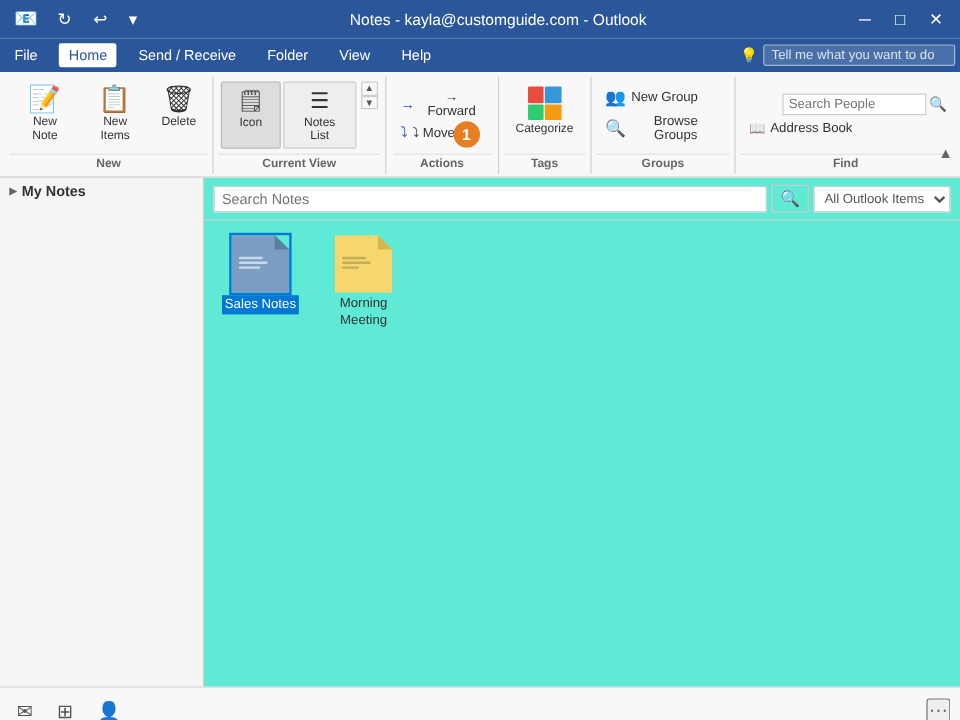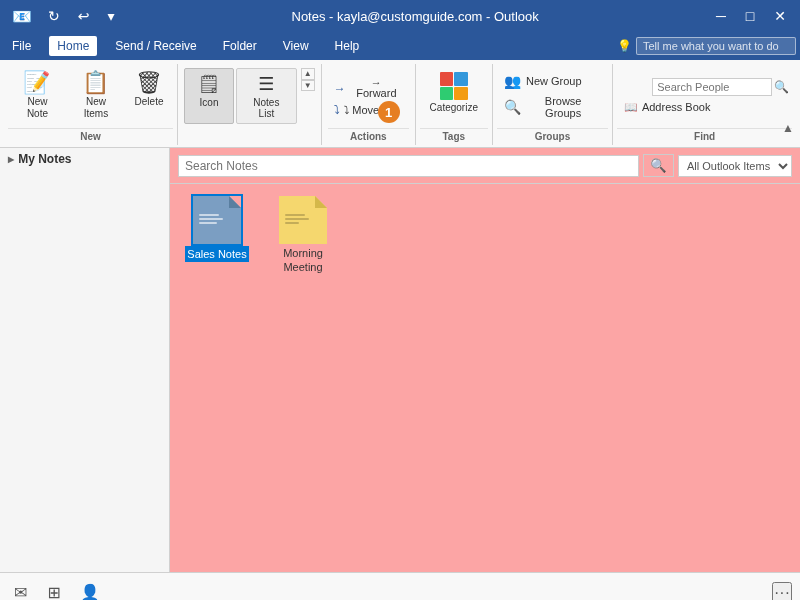--- a/index.html
+++ b/index.html
@@ -263,21 +263,21 @@
     .sidebar-item.selected {
       background: #cce4f7;
       border: 1px solid #90c8f0;
     }
 
     
     .content-area {
       flex: 1;
       display: flex;
       flex-direction: column;
-      background: #fca5a5;
+      background: #5eead4;
       justify-content: flex-end;
     }
     .search-bar {
       display: flex;
       align-items: center;
       padding: 6px 8px;
       border-bottom: 1px solid #d0d0d0;
       gap: 4px;
     }
     .search-input {
@@ -444,20 +444,21 @@
           <button class="view-btn" style="background:#eee; border-color:#ccc;">
             <span class="view-btn-icon">☰</span>
             <span>Notes List</span>
           </button>
         </div>
         <div class="view-scroll">
           <button class="view-scroll-btn">▲</button>
           <button class="view-scroll-btn">▼</button>
         </div>
       </div>
+      <div class="ribbon-group-label">Current View</div>
     </div>
 
     <div class="ribbon-group" style="padding: 0 6px; justify-content:center;">
       <div class="ribbon-group-items" style="flex-direction:column; justify-content:center; gap:4px;">
         <div class="relative">
           <button class="action-btn">
             <span class="action-arrow">→</span>
             <span>→ Forward</span>
           </button>
           <button class="action-btn" style="position:relative;">

